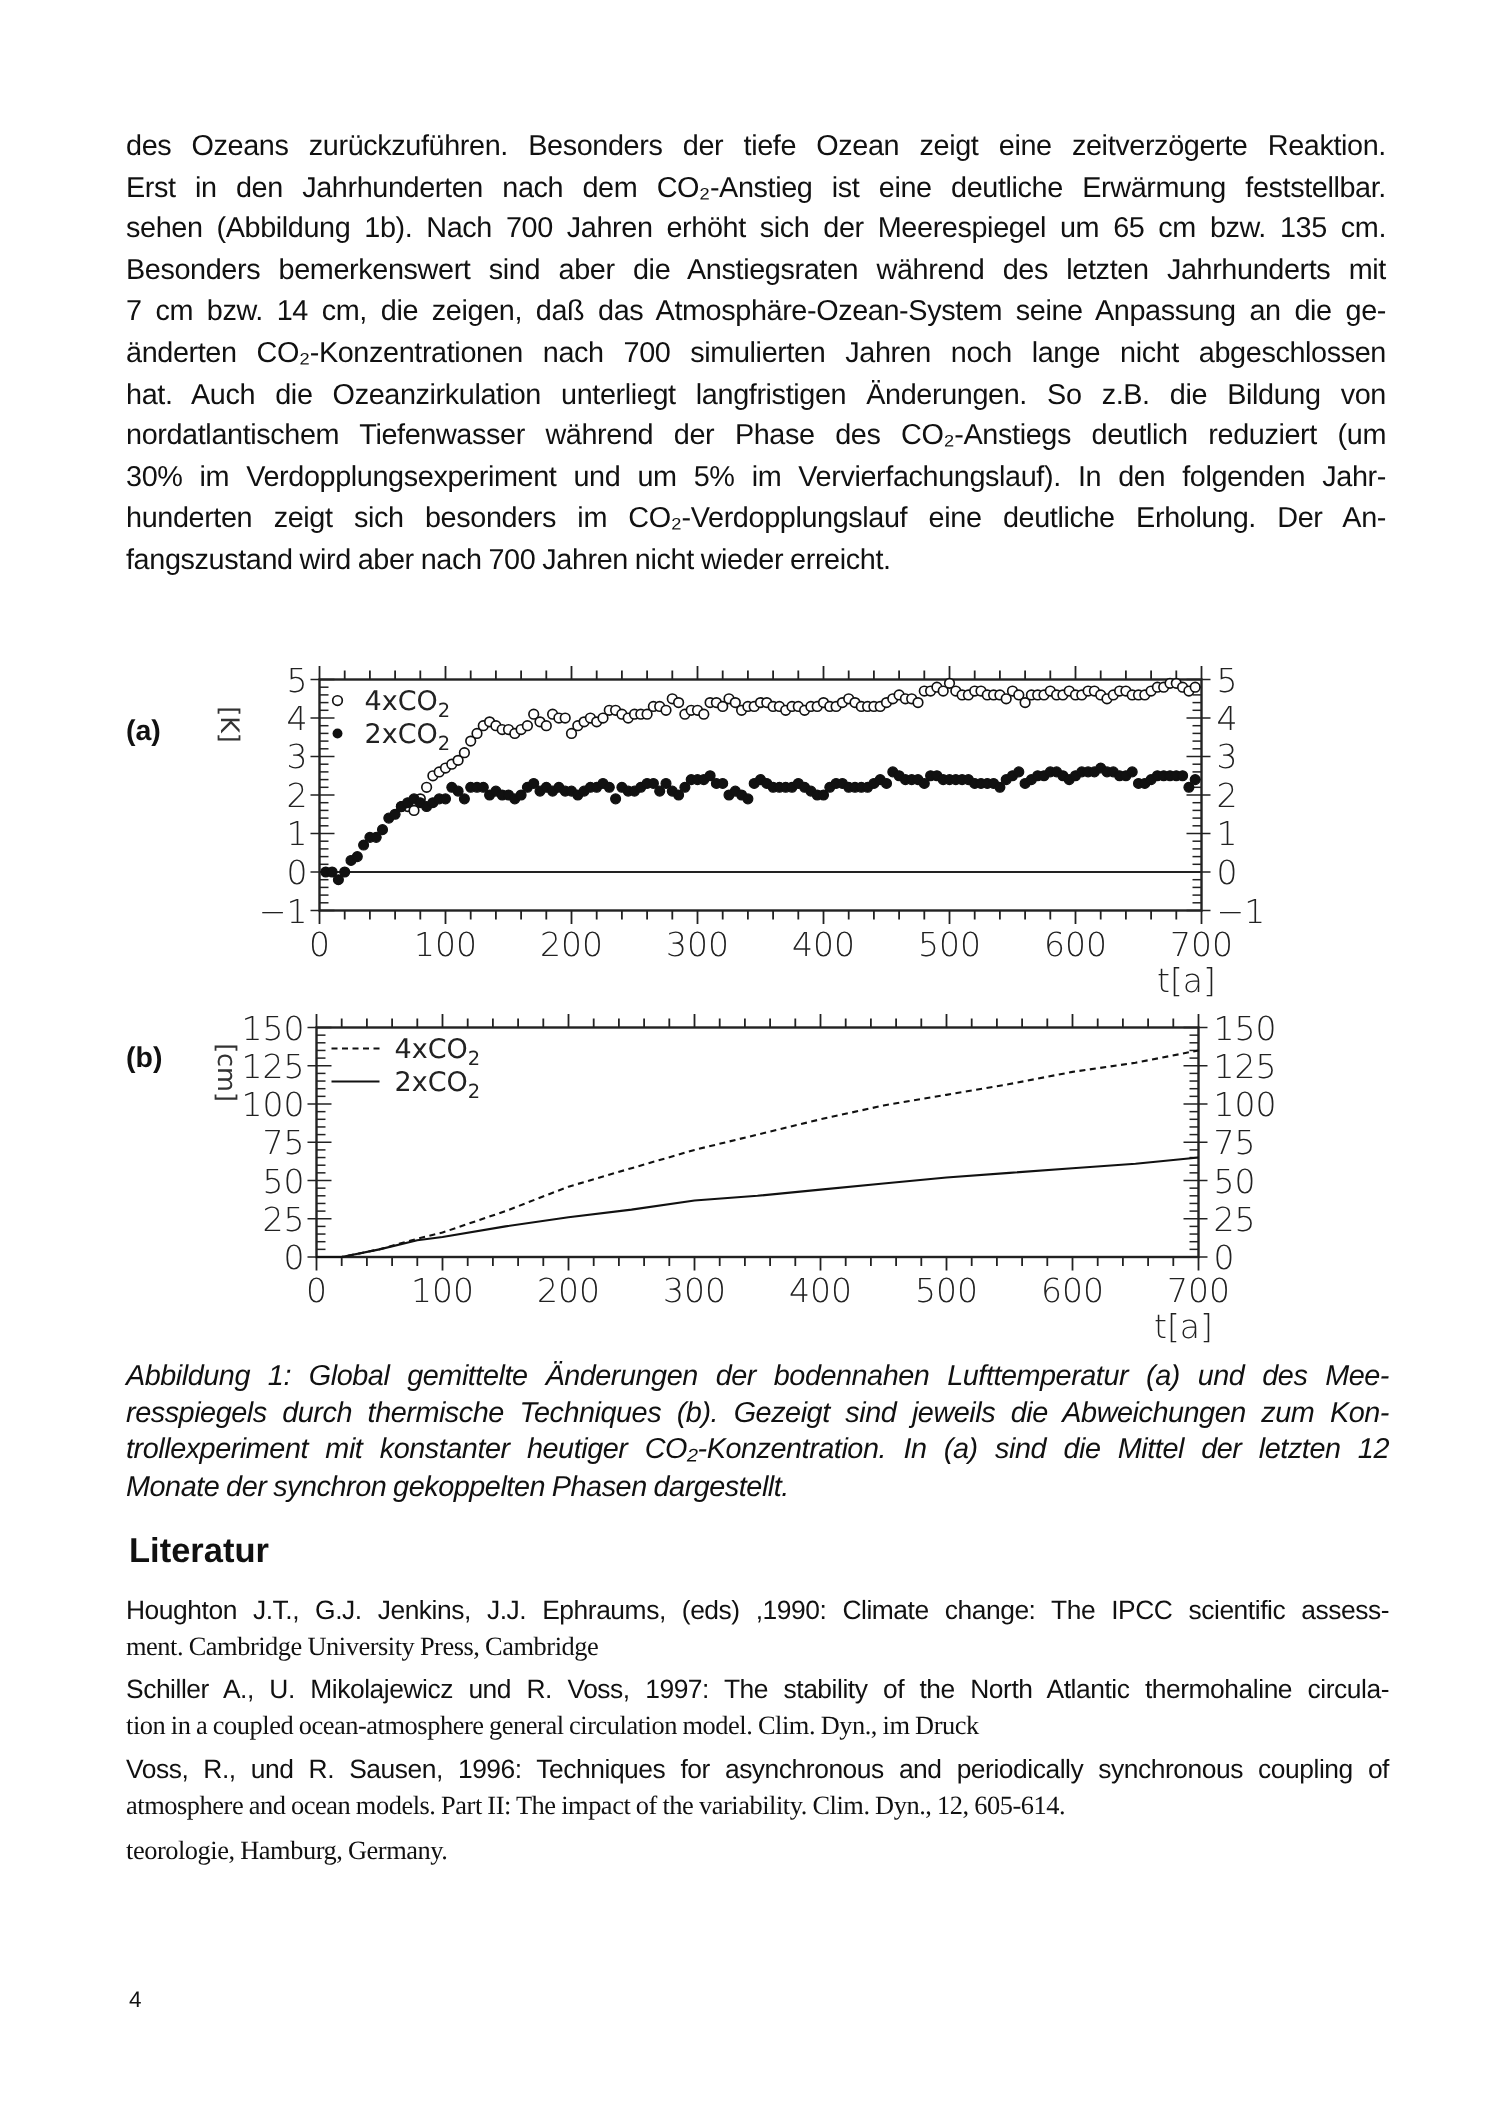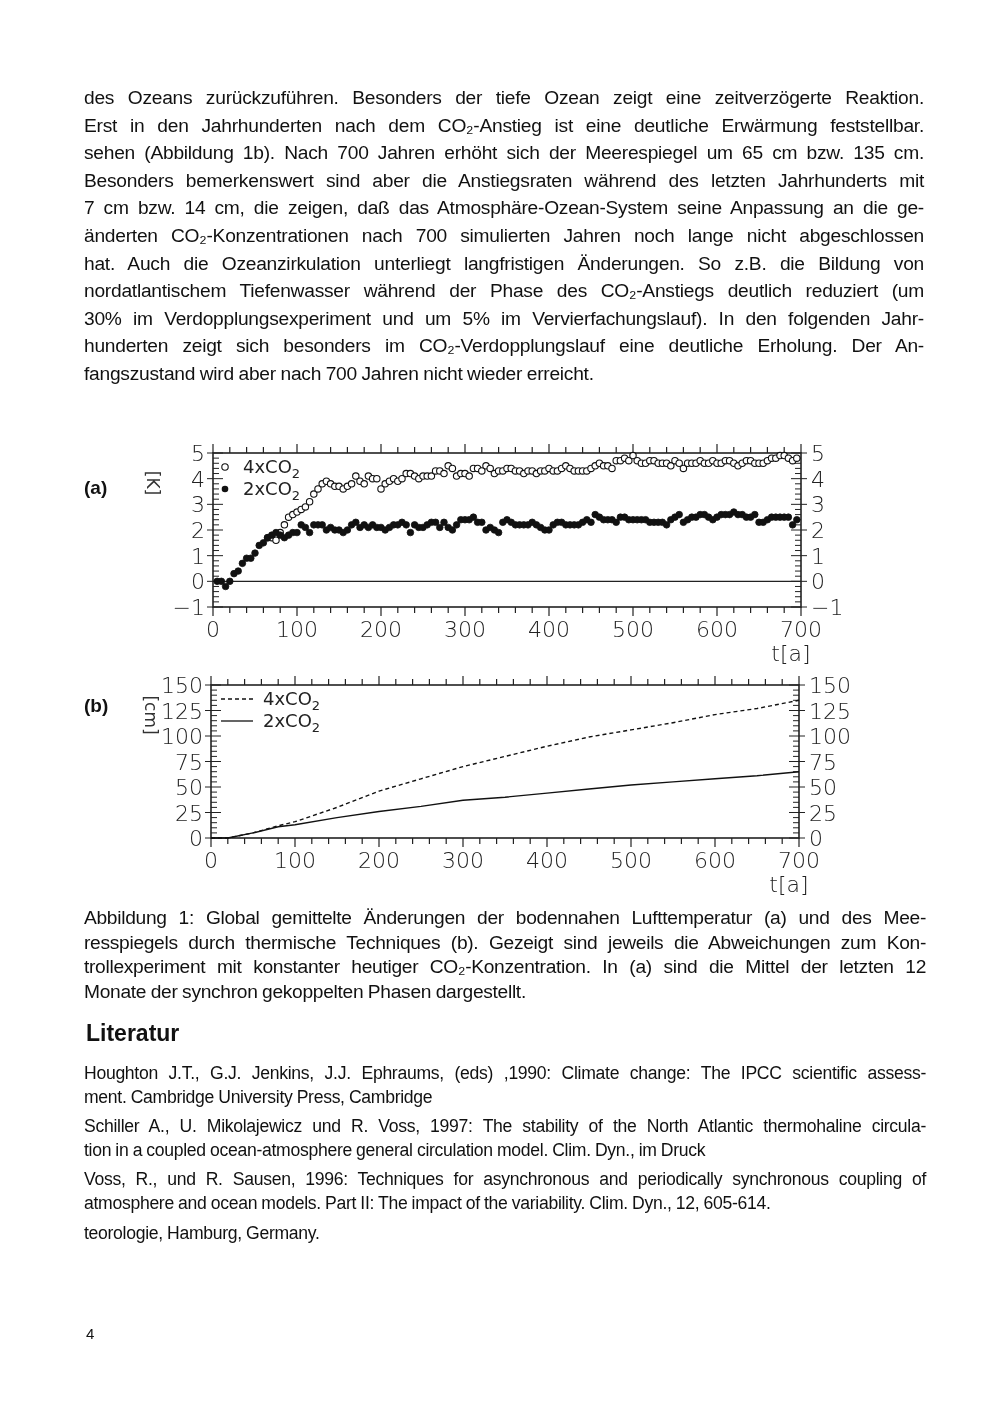--- a/index.html
+++ b/index.html
@@ -10,37 +10,37 @@
     font-family: "Liberation Sans", sans-serif; font-size: 19.2px; line-height: 27.6px;
     letter-spacing: -0.25px; word-spacing: -0.5px; text-align: justify;
   }
   .body-text .line { display: block; white-space: nowrap; text-align-last: justify; text-align: justify; }
   .body-text .line.last { text-align-last: left; }
   .figure { position: absolute; left: 0; top: 430px; width: 1000px; height: 470px; }
   .figure svg { position: absolute; left: 0; top: 0; }
   .panel-label { position: absolute; font-family: "Liberation Sans", sans-serif; font-weight: bold; font-size: 19px; }
   .caption {
     position: absolute; left: 84px; top: 906px; width: 842px;
-    font-family: "Liberation Sans", sans-serif; font-size: 19.2px; line-height: 24.6px;
+    font-family: "Liberation Sans", sans-serif; font-style: italic; font-size: 19.2px; line-height: 24.6px;
     letter-spacing: -0.3px; word-spacing: -0.5px;
   }
   .caption .line { display: block; white-space: nowrap; text-align: justify; text-align-last: justify; }
   .caption .line.last { text-align-last: left; }
   .heading {
     position: absolute; left: 86px; top: 1020px;
     font-family: "Liberation Sans", sans-serif; font-weight: bold; font-size: 23px;
   }
   .refs {
     position: absolute; left: 84px; top: 1062px; width: 842px;
     font-family: "Liberation Sans", sans-serif; font-size: 17.6px; line-height: 23.6px;
     letter-spacing: -0.3px; word-spacing: -0.4px;
   }
   .ref { margin-bottom: 6px; }
   .ref .line { display: block; white-space: nowrap; text-align: justify; text-align-last: justify; }
-  .ref .line.last { text-align-last: left; }
+  .ref .line.last { text-align-last: left; font-family: Liberation Serif, serif; }
   .pagenum { position: absolute; left: 86px; top: 1325px; font-family: "Liberation Sans", sans-serif; font-size: 15px; }
   .tick-label { font-family: "DejaVu Sans", sans-serif; font-size: 22px; fill: #222; font-weight: 200; }
   .unit-label { font-family: "DejaVu Sans", sans-serif; font-size: 17px; fill: #333; }
   .legend-label { font-family: "DejaVu Sans", sans-serif; font-size: 18px; fill: #222; }
 </style>
 </head>
 <body>
 
 <div class="page">
 

